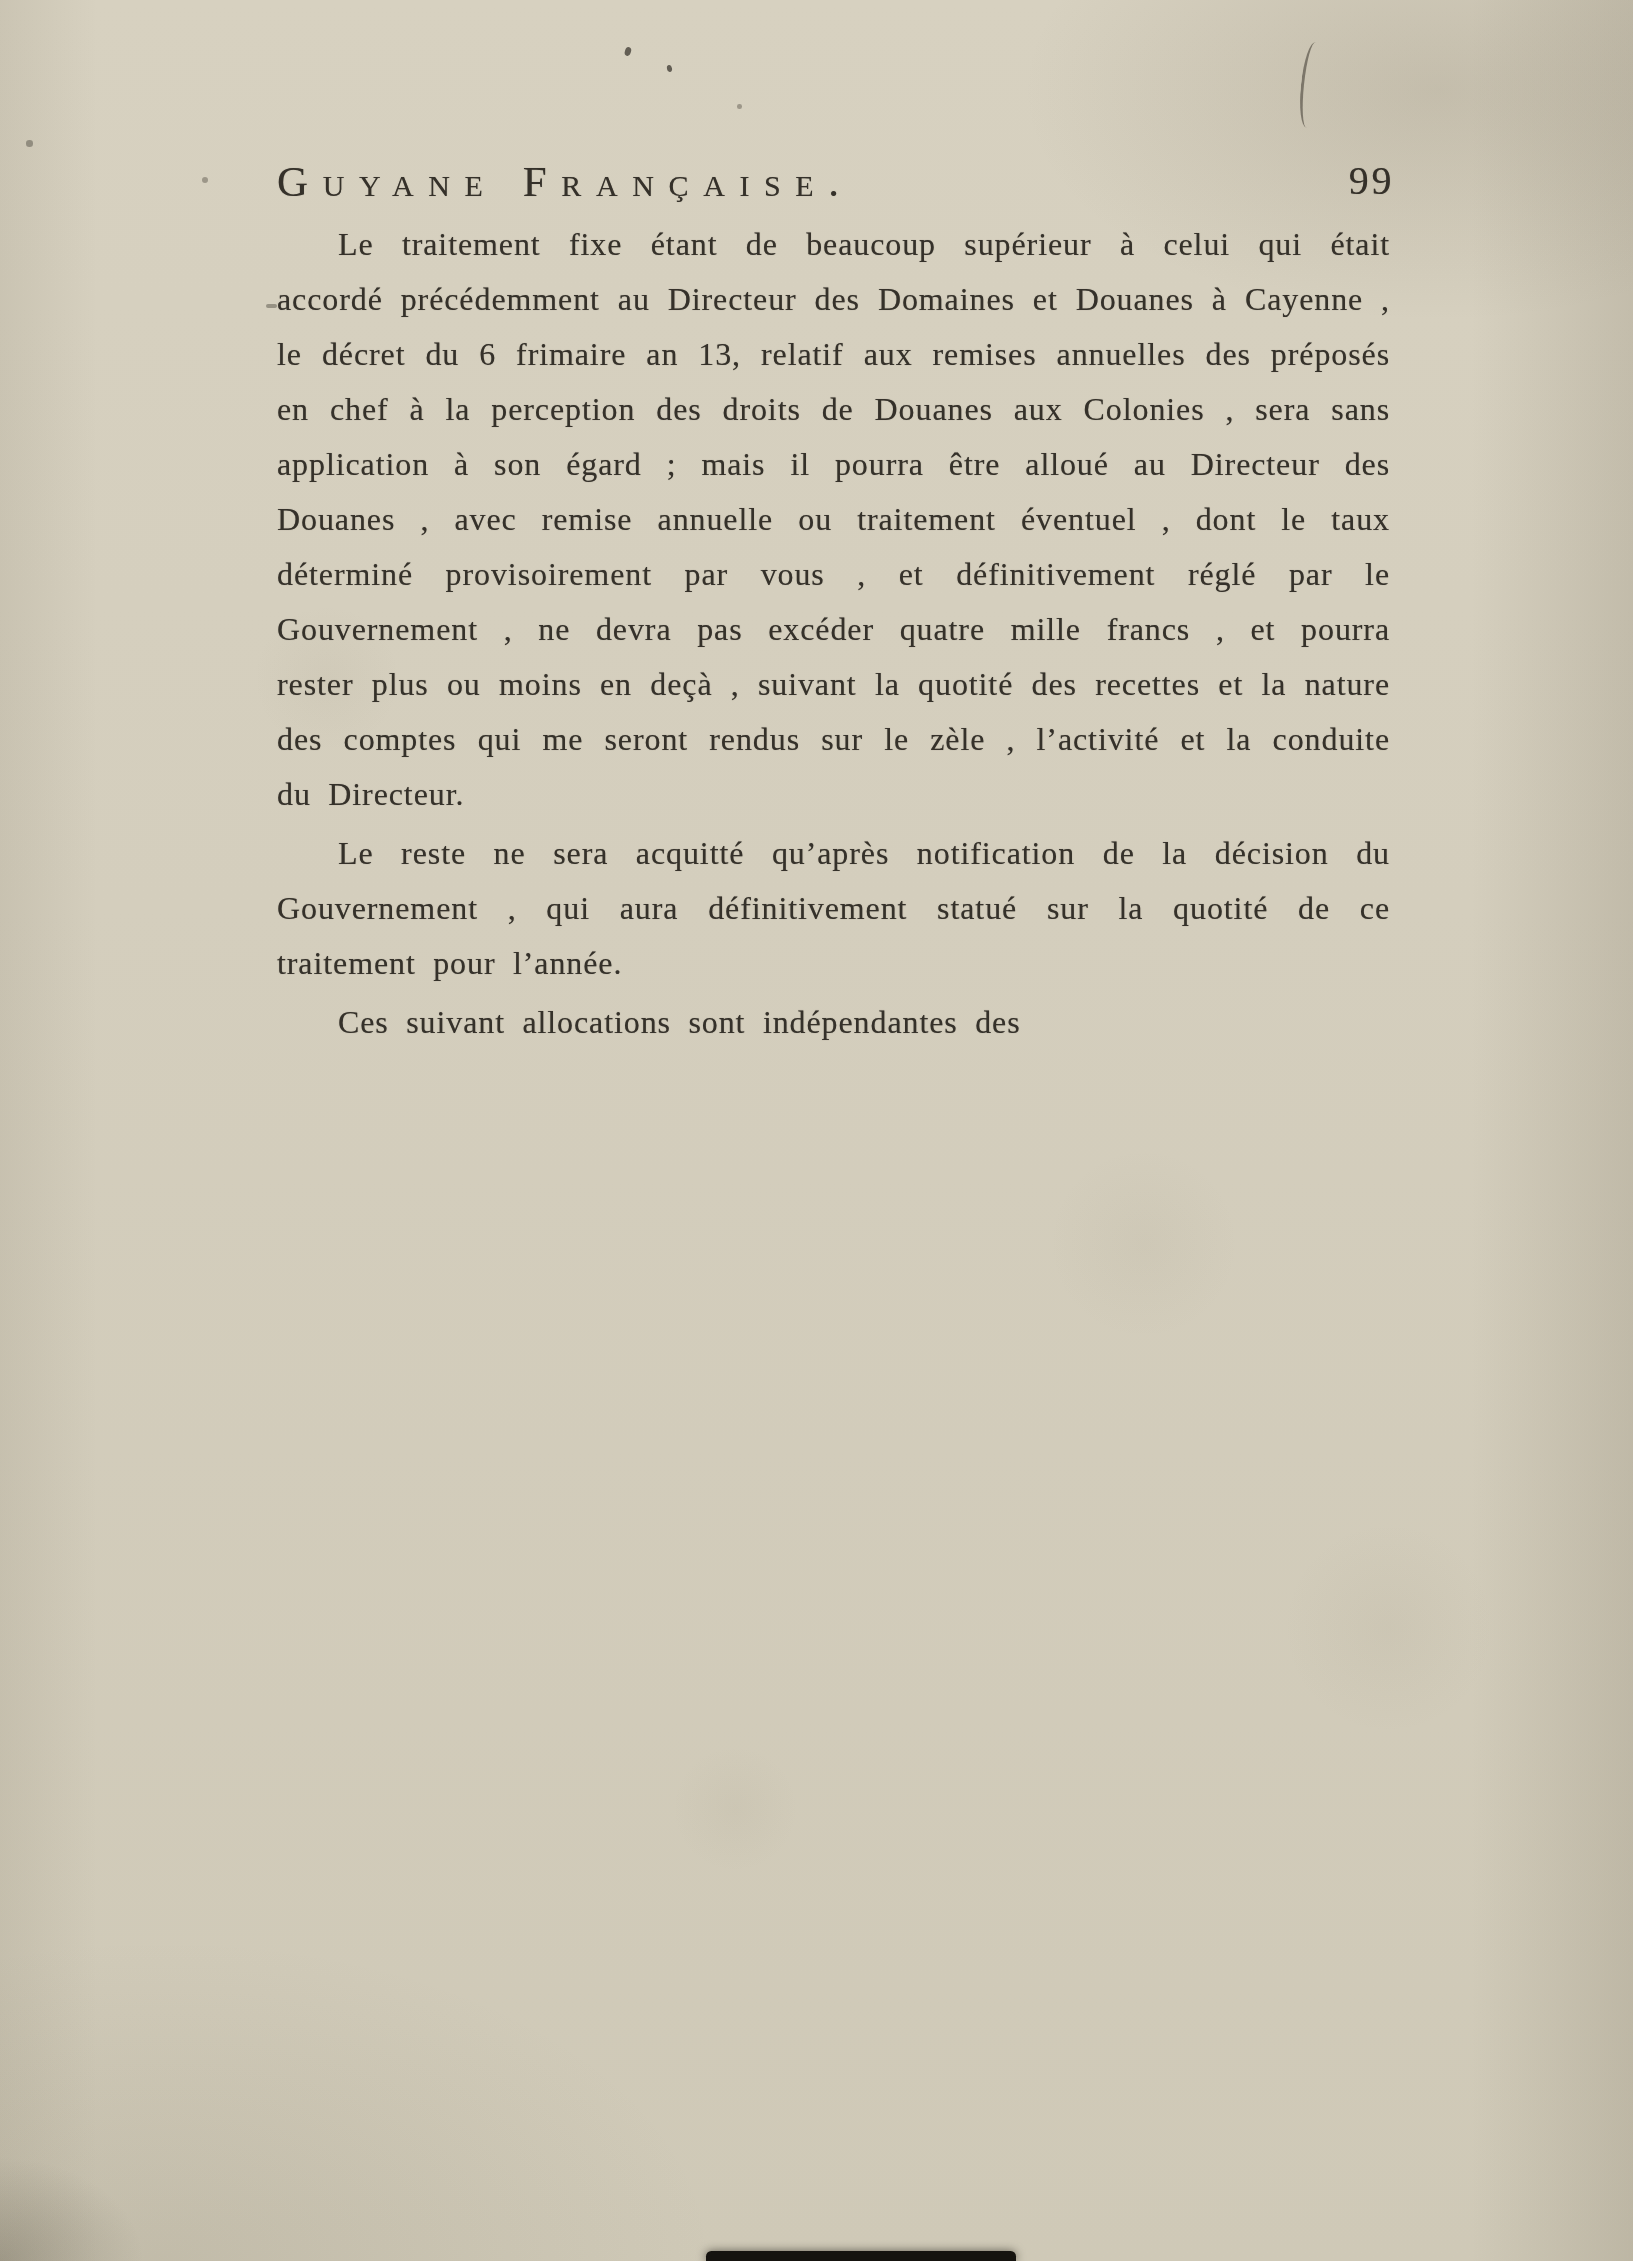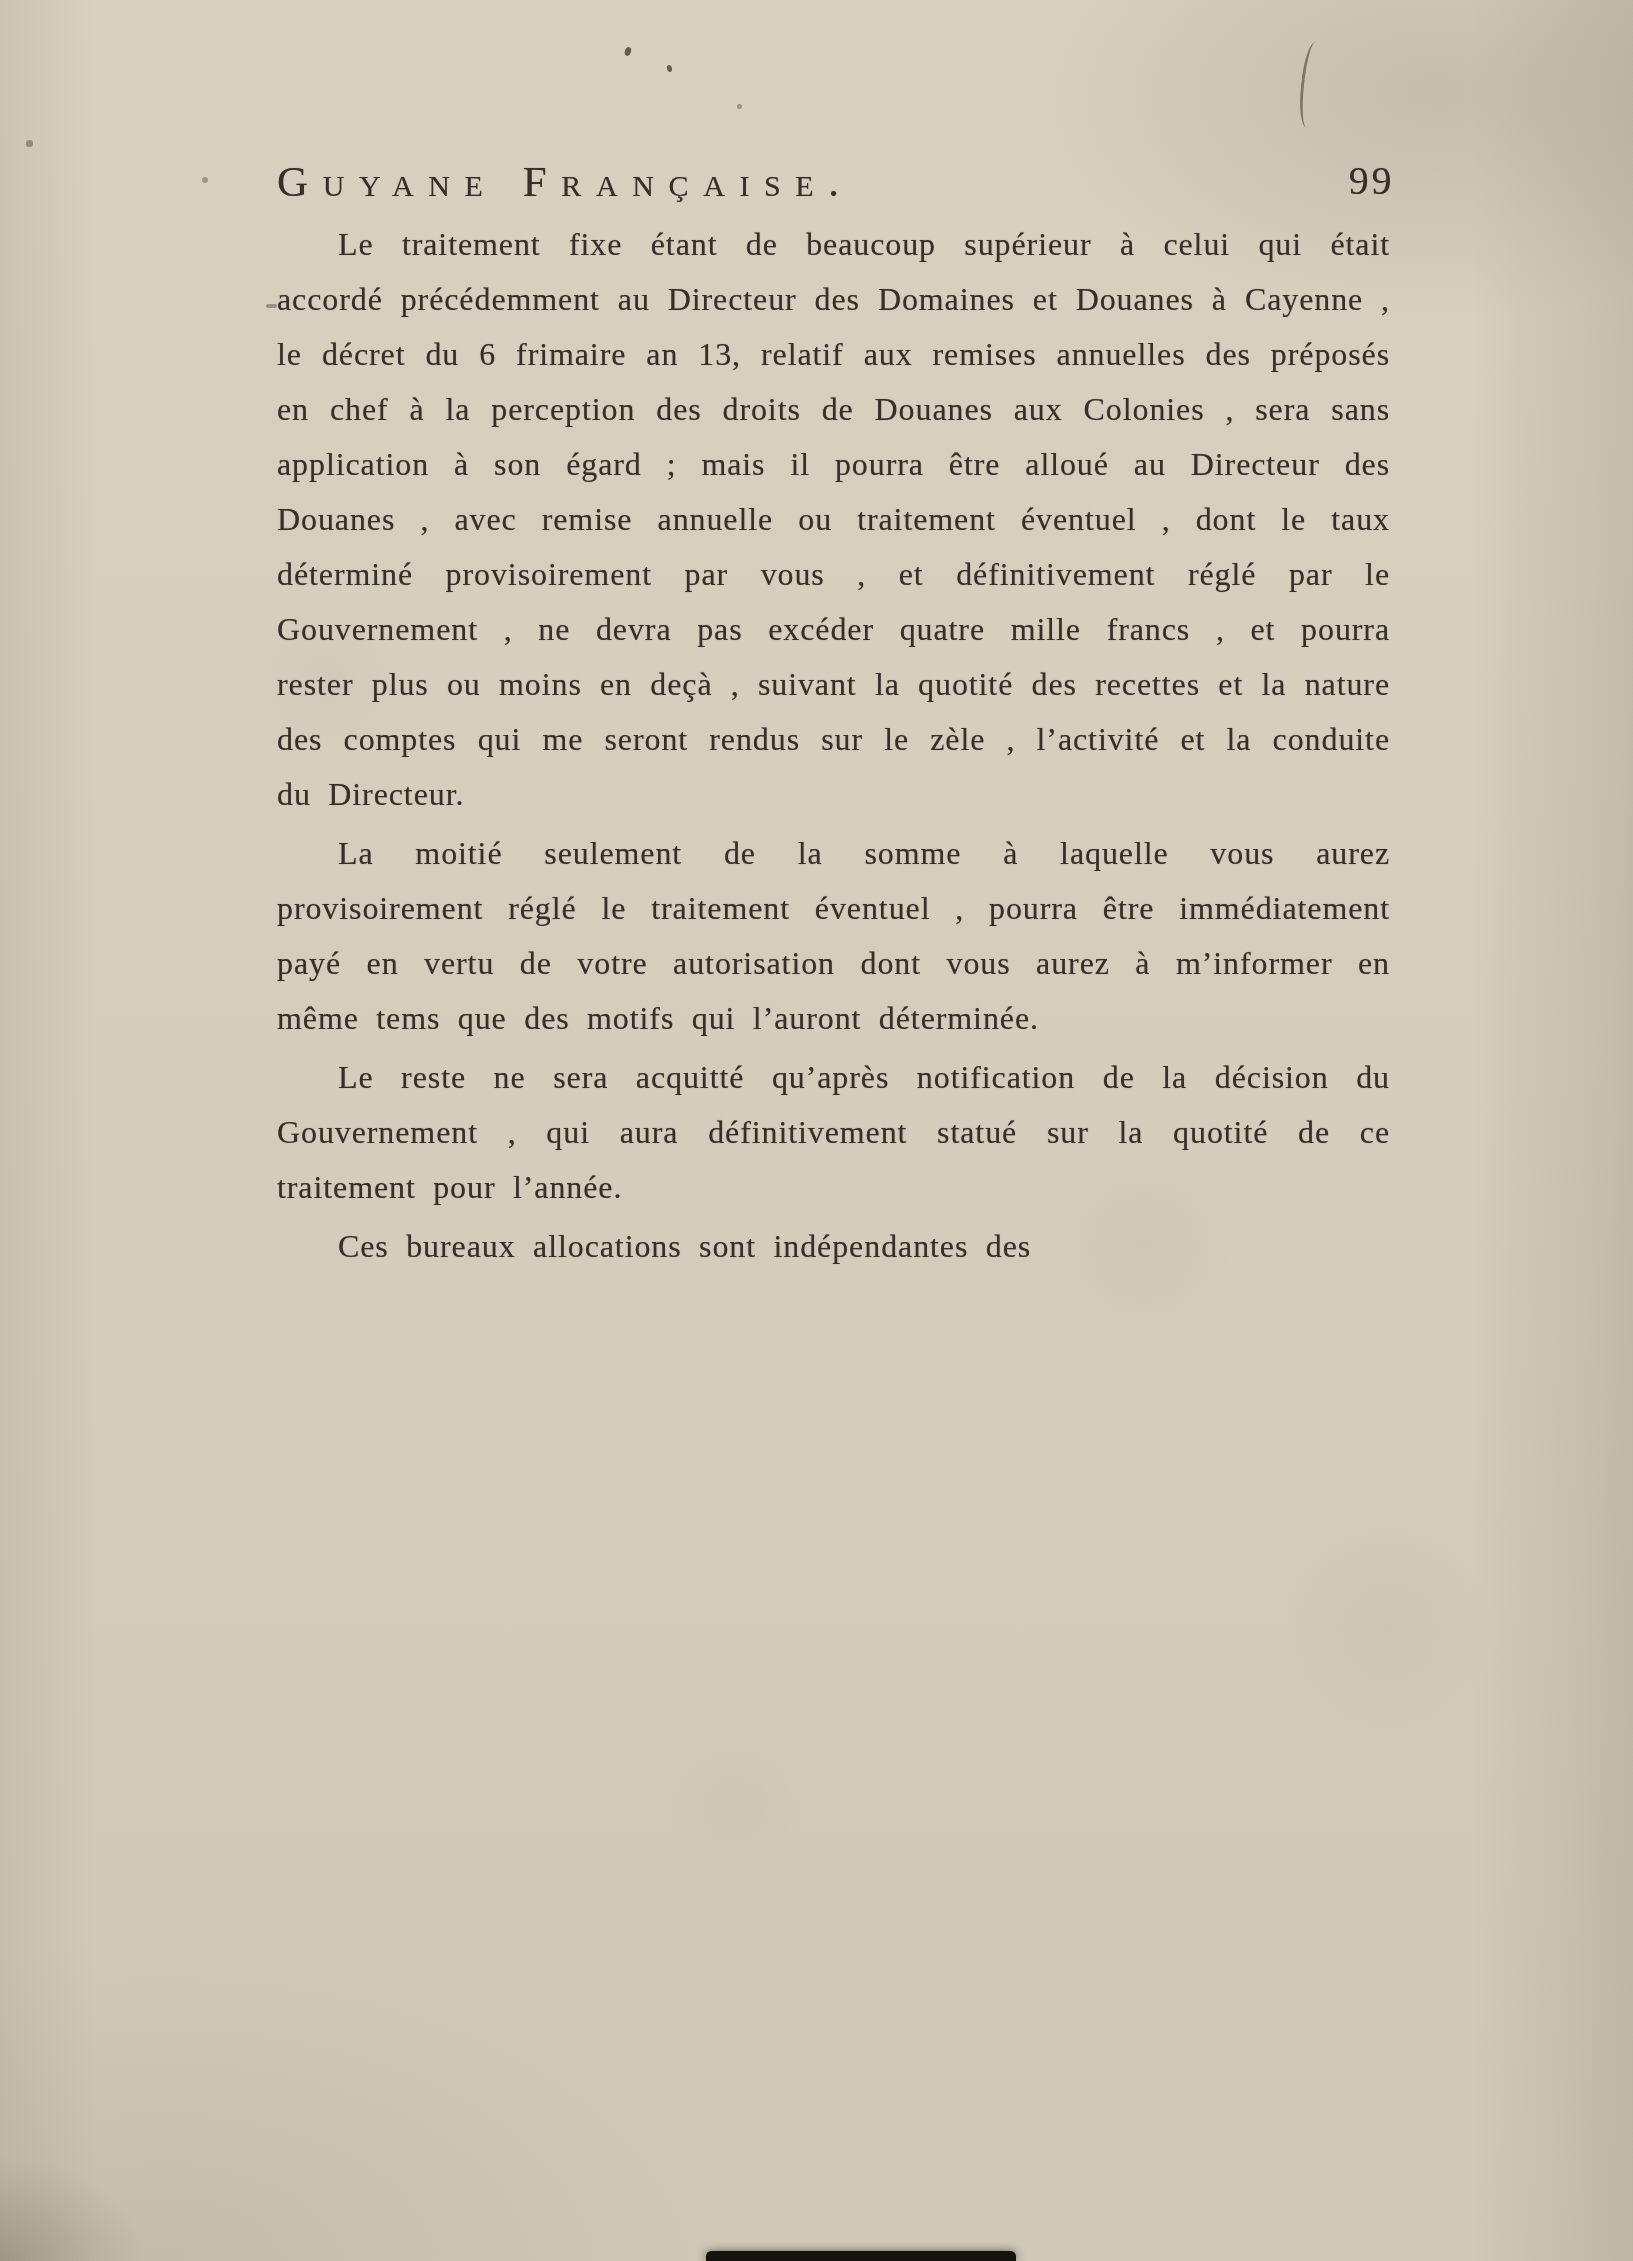--- a/index.html
+++ b/index.html
@@ -127,22 +127,21 @@
   <span class="speck speck-f"></span>
   <div class="bracket-mark"></div>
 
   <div class="header">
     <span class="running-title">Guyane Française.</span>
     <span class="page-number">99</span>
   </div>
 
   <div class="body-text">
     <p>Le traitement fixe étant de beaucoup supérieur à celui qui était accordé précédemment au Directeur des Domaines et Douanes à Cayenne , le décret du 6 frimaire an 13, relatif aux remises annuelles des préposés en chef à la perception des droits de Douanes aux Colonies , sera sans application à son égard ; mais il pourra être alloué au Directeur des Douanes , avec remise annuelle ou traitement éventuel , dont le taux déterminé provisoirement par vous , et définitivement réglé par le Gouvernement , ne devra pas excéder quatre mille francs , et pourra rester plus ou moins en deçà , suivant la quotité des recettes et la nature des comptes qui me seront rendus sur le zèle , l’activité et la conduite du Directeur.</p>
-    <p>La moitié seulement de la somme à laquelle vous aurez provisoirement réglé le traitement éventuel , pourra être immédiatement payé en vertu de votre autorisation dont vous aurez à m’informer en même tems que des motifs qui l’auront déterminée.</p>
     <p>Le reste ne sera acquitté qu’après notification de la décision du Gouvernement , qui aura définitivement statué sur la quotité de ce traitement pour l’année.</p>
-    <p>Ces bureaux allocations sont indépendantes des</p>
+    <p>Ces suivant allocations sont indépendantes des</p>
   </div>
 
   <div class="corner-shadow"></div>
   <div class="bottom-bar"></div>
 
 </div>
 
 
 </body></html>

